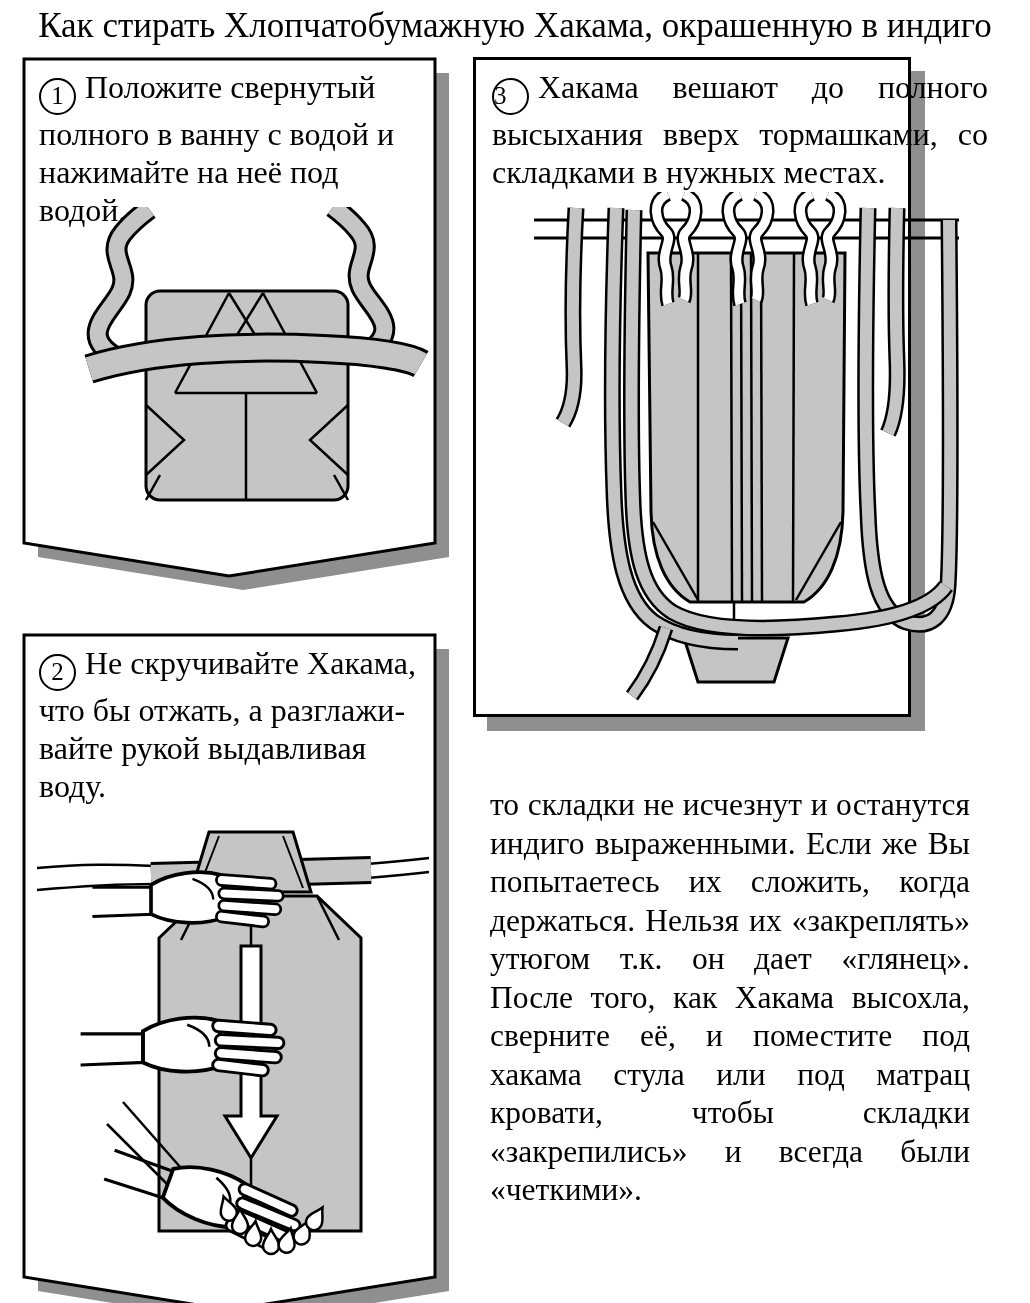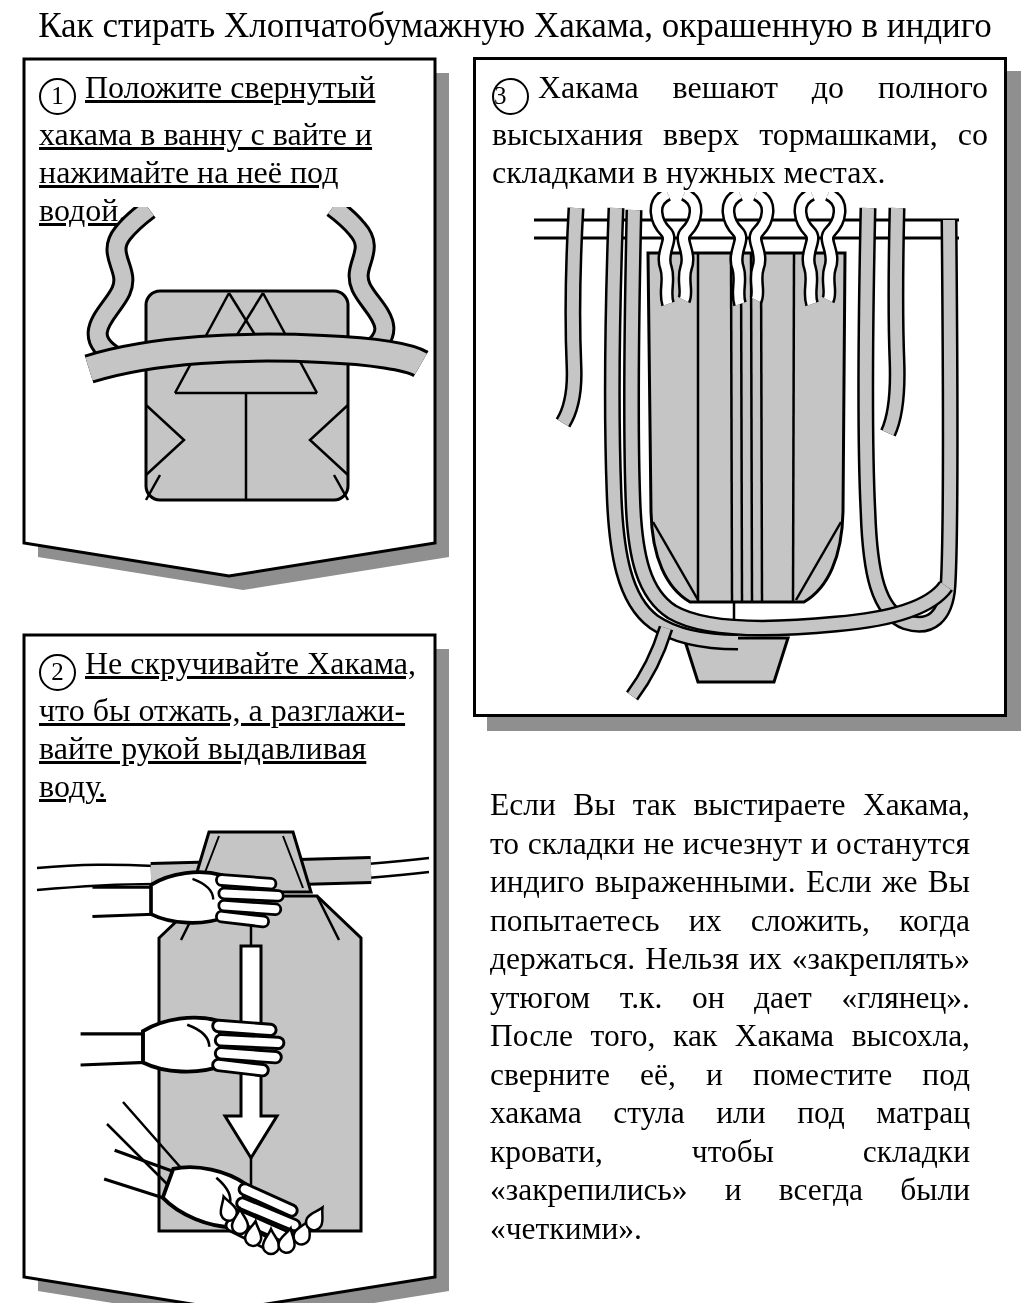--- a/index.html
+++ b/index.html
@@ -8,27 +8,27 @@
     font-family:"Liberation Serif", serif;color:#000;overflow:hidden;
   }
   .abs{position:absolute;}
   .title{
     top:4px;left:0;width:1030px;text-align:center;
     font-size:35px;line-height:44px;white-space:nowrap;
   }
   .panel{position:absolute;}
   .banner-bg{position:absolute;left:0;top:0;}
   .panel-text{position:absolute;left:17px;top:11px;width:386px;font-size:32px;line-height:38px;}
-  .tline{white-space:nowrap;text-decoration:underline;}
+  .tline{white-space:nowrap;}
   .num{
     display:inline-block;width:33px;height:33px;border:2px solid #000;border-radius:50%;
     text-align:center;line-height:31px;font-size:25px;margin-right:9px;vertical-align:-6px;
   }
   .box3{
-    left:473px;top:57px;width:534px;height:660px;border:3px solid #000;background:#fff;
+    left:473px;top:57px;width:438px;height:660px;border:3px solid #000;background:#fff;
     box-shadow:14px 14px 0 0 #8f8f8f;box-sizing:border-box;
   }
   .box3-text{position:absolute;left:16px;top:8px;width:496px;font-size:32px;line-height:38px;}
   .jline{text-align:justify;text-align-last:justify;}
   .para{
     left:490px;top:786px;width:480px;font-size:31.5px;line-height:38.5px;
   }
   .pline{width:480px;}
   .pline.j{text-align:justify;text-align-last:justify;}
   svg{display:block;}
@@ -39,21 +39,21 @@
 
 <div class="abs title">Как стирать Хлопчатобумажную Хакама, окрашенную в индиго</div>
 
 <div class="panel" style="left:22px;top:57px;width:433px;height:539px;">
   <svg class="banner-bg" width="433" height="539" viewBox="0 0 433 539">
     <polygon points="16,16 427,16 427,500 221,533 16,500" fill="#8f8f8f"></polygon>
     <polygon points="2,2 413,2 413,486 207,519 2,486" fill="#ffffff" stroke="#000" stroke-width="3"></polygon>
   </svg>
   <div class="panel-text">
     <div class="tline"><span class="num">1</span><span>Положите свернутый</span></div>
-    <div class="tline">хакама в ванну с вайте и</div>
+    <div class="tline">полного в ванну с водой и</div>
     <div class="tline">нажимайте на неё под</div>
     <div class="tline">водой.</div>
   </div>
   <svg class="illo" style="left:1px;top:150px;" width="415" height="360" viewBox="0 0 415 360">
 
     <g>
       <rect x="123" y="84" width="202" height="209" rx="14" fill="#c5c5c5" stroke="#000" stroke-width="3"></rect>
       <g fill="none" stroke="#000" stroke-width="2.5">
         <path d="M 206,86 L 152,186"></path>
         <path d="M 240,86 L 294,186"></path>
@@ -241,21 +241,20 @@
     <g fill="none">
       <path d="M 336,2 C 318,10 324,30 334,40 C 342,48 328,60 334,76 C 338,88 332,100 336,112" stroke="#000" stroke-width="14"></path>
       <path d="M 336,2 C 318,10 324,30 334,40 C 342,48 328,60 334,76 C 338,88 332,100 336,112" stroke="#fff" stroke-width="9"></path>
       <path d="M 352,2 C 370,10 364,30 354,40 C 346,48 360,60 354,76 C 350,88 356,100 352,108" stroke="#000" stroke-width="14"></path>
       <path d="M 352,2 C 370,10 364,30 354,40 C 346,48 360,60 354,76 C 350,88 356,100 352,108" stroke="#fff" stroke-width="9"></path>
     </g>
   </svg>
 </div>
 
 <div class="abs para">
-  <div class="pline j">Если Вы так выстираете Хакама,</div>
   <div class="pline j">то складки не исчезнут и останутся</div>
   <div class="pline j">индиго выраженными. Если же Вы</div>
   <div class="pline j">попытаетесь их сложить, когда</div>
   <div class="pline j">держаться. Нельзя их «закреплять»</div>
   <div class="pline j">утюгом т.к. он дает «глянец».</div>
   <div class="pline j">После того, как Хакама высохла,</div>
   <div class="pline j">сверните её, и поместите под</div>
   <div class="pline j">хакама стула или под матрац</div>
   <div class="pline j">кровати, чтобы складки</div>
   <div class="pline j">«закрепились» и всегда были</div>

